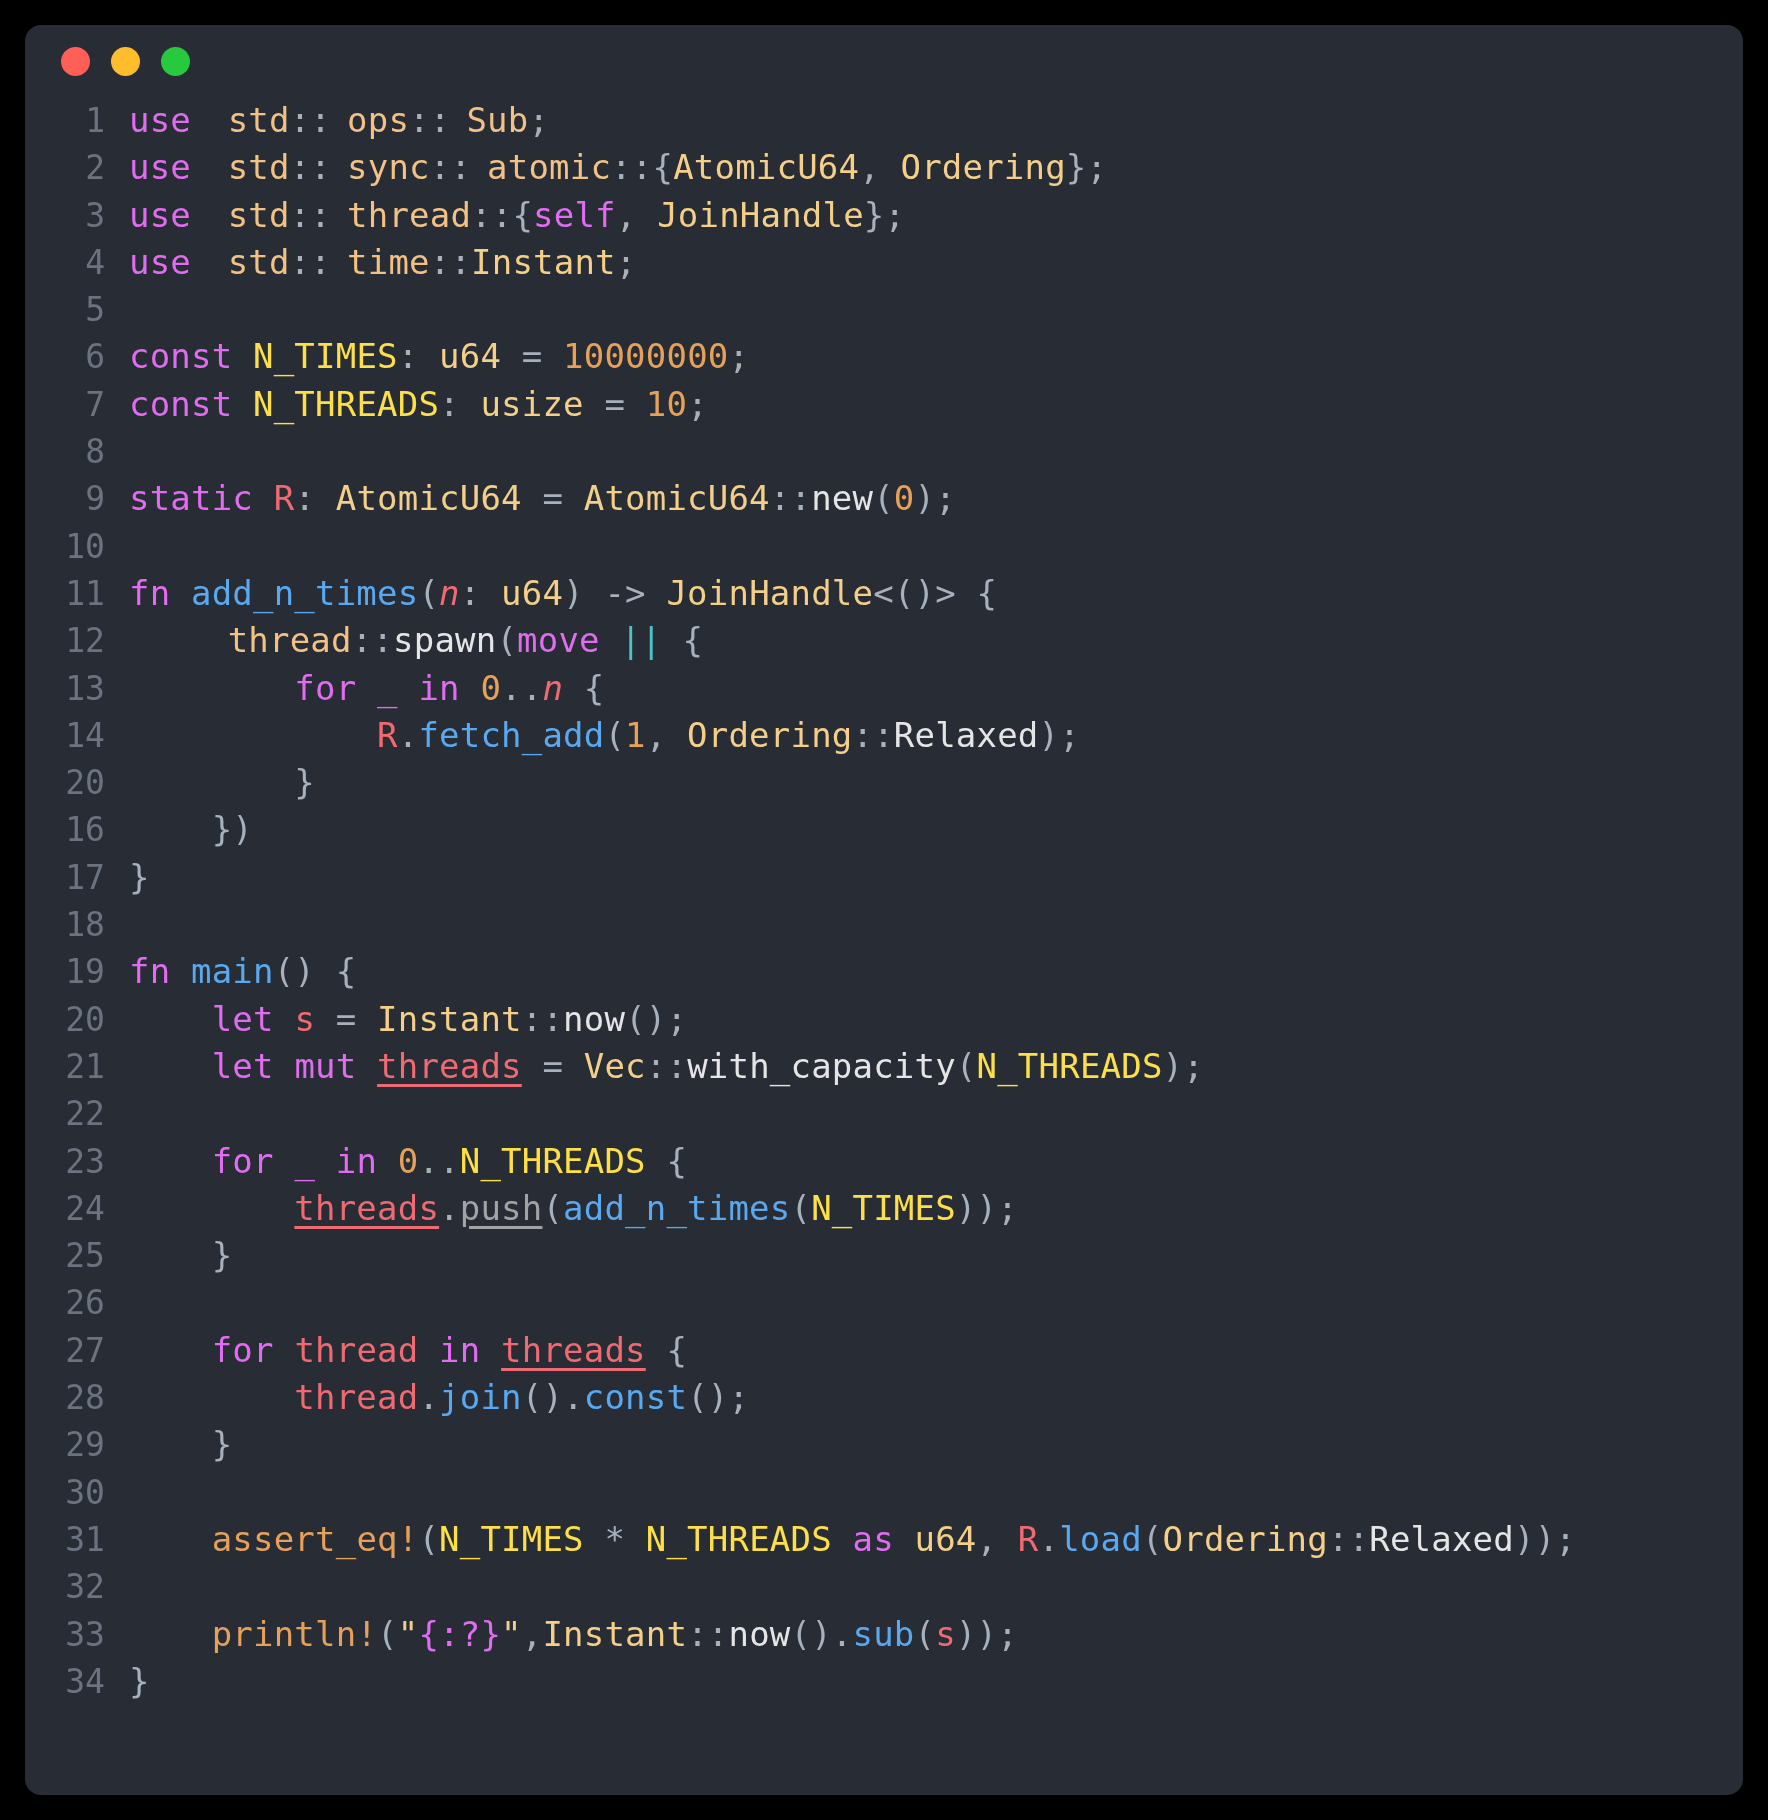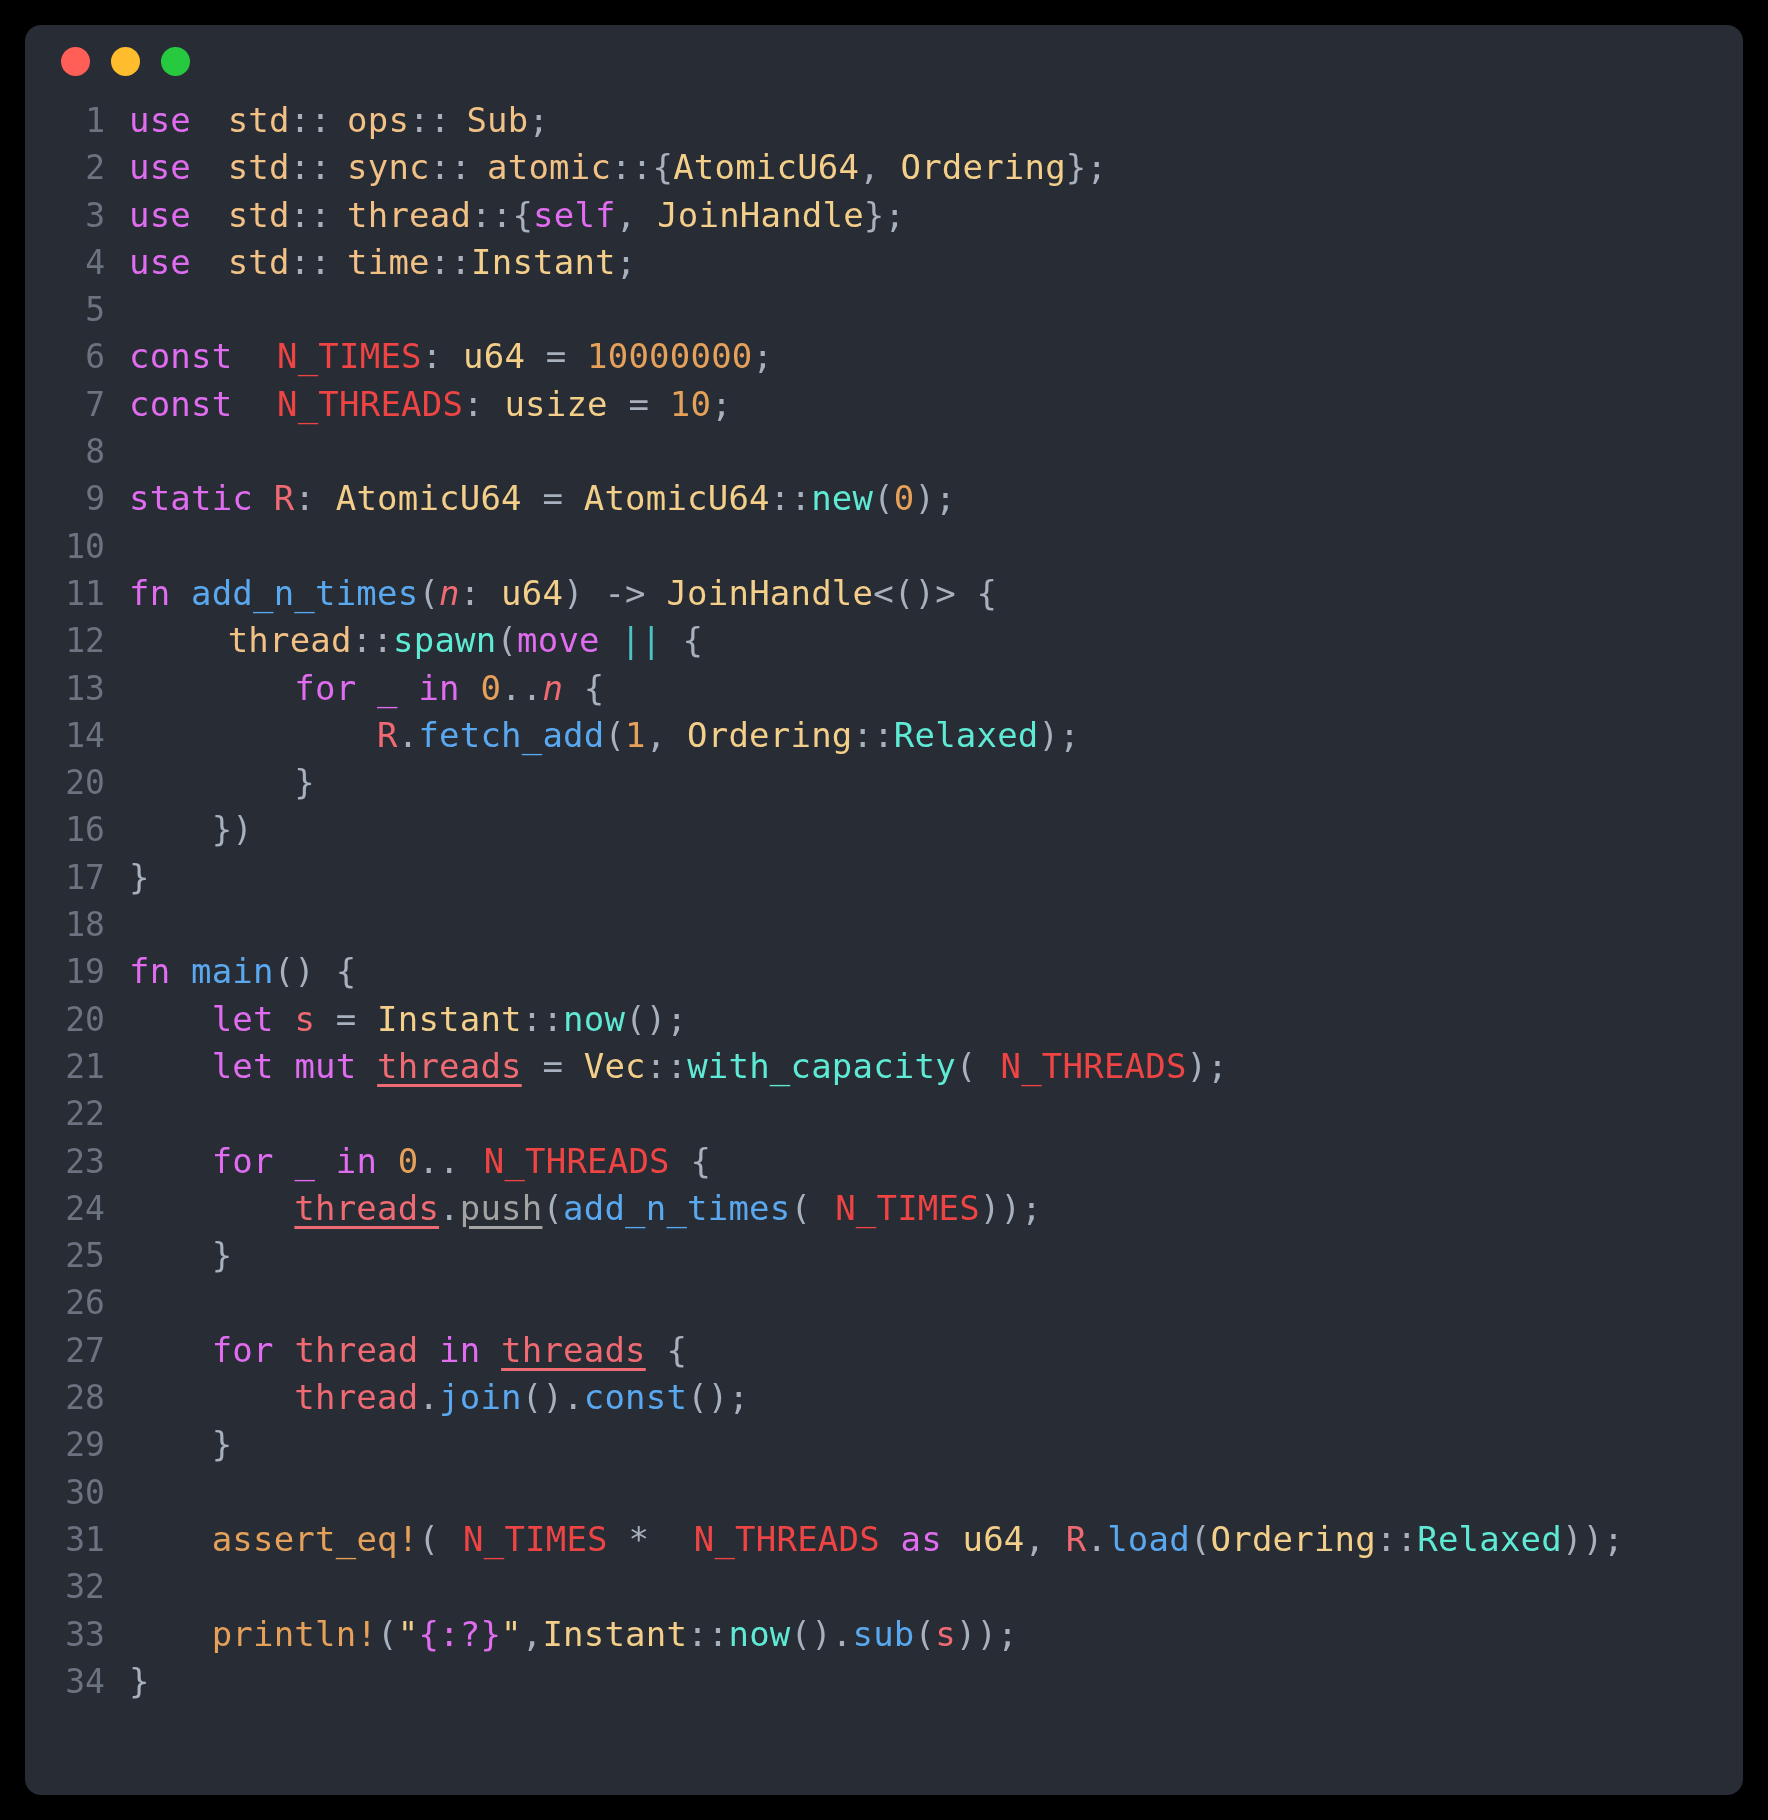--- a/index.html
+++ b/index.html
@@ -63,22 +63,22 @@
     font-size: 34px;
     letter-spacing: 0.2px;
   }
 
   
   .t-kw      { color: #e06cf0; }            
   .t-mod     { color: #f2c185; margin-left: 16px; }            
   .t-type    { color: #f3cf8a; }            
   .t-fnname  { color: #5aa9f0; }            
   .t-fnname-u{ color: #a3a3a3; text-decoration: underline; text-underline-offset: 6px; }
-  .t-call    { color: #5eead4; }            
-  .t-const   { color: #ef4444; margin-left: 24px; }            
+  .t-call    { color: #e5e5e5; }            
+  .t-const   { color: #fde047; }            
   .t-num     { color: #e5a05a; text-align: center; }
   .t-var     { color: #ef6a72; }            
   .t-var-u   { color: #ef6a72; text-decoration: underline; text-underline-offset: 6px; }
   .t-param   { color: #ef6a72; font-style: italic; }
   .t-macro   { color: #e5a05a; }            
   .t-str     { color: #f3cf8a; }
   .t-fmt     { color: #e06cf0; }
   .t-punc    { color: #a7b0bd; }
   .t-op      { color: #a7b0bd; }
   .t-pipe    { color: #4ec3c7; }

